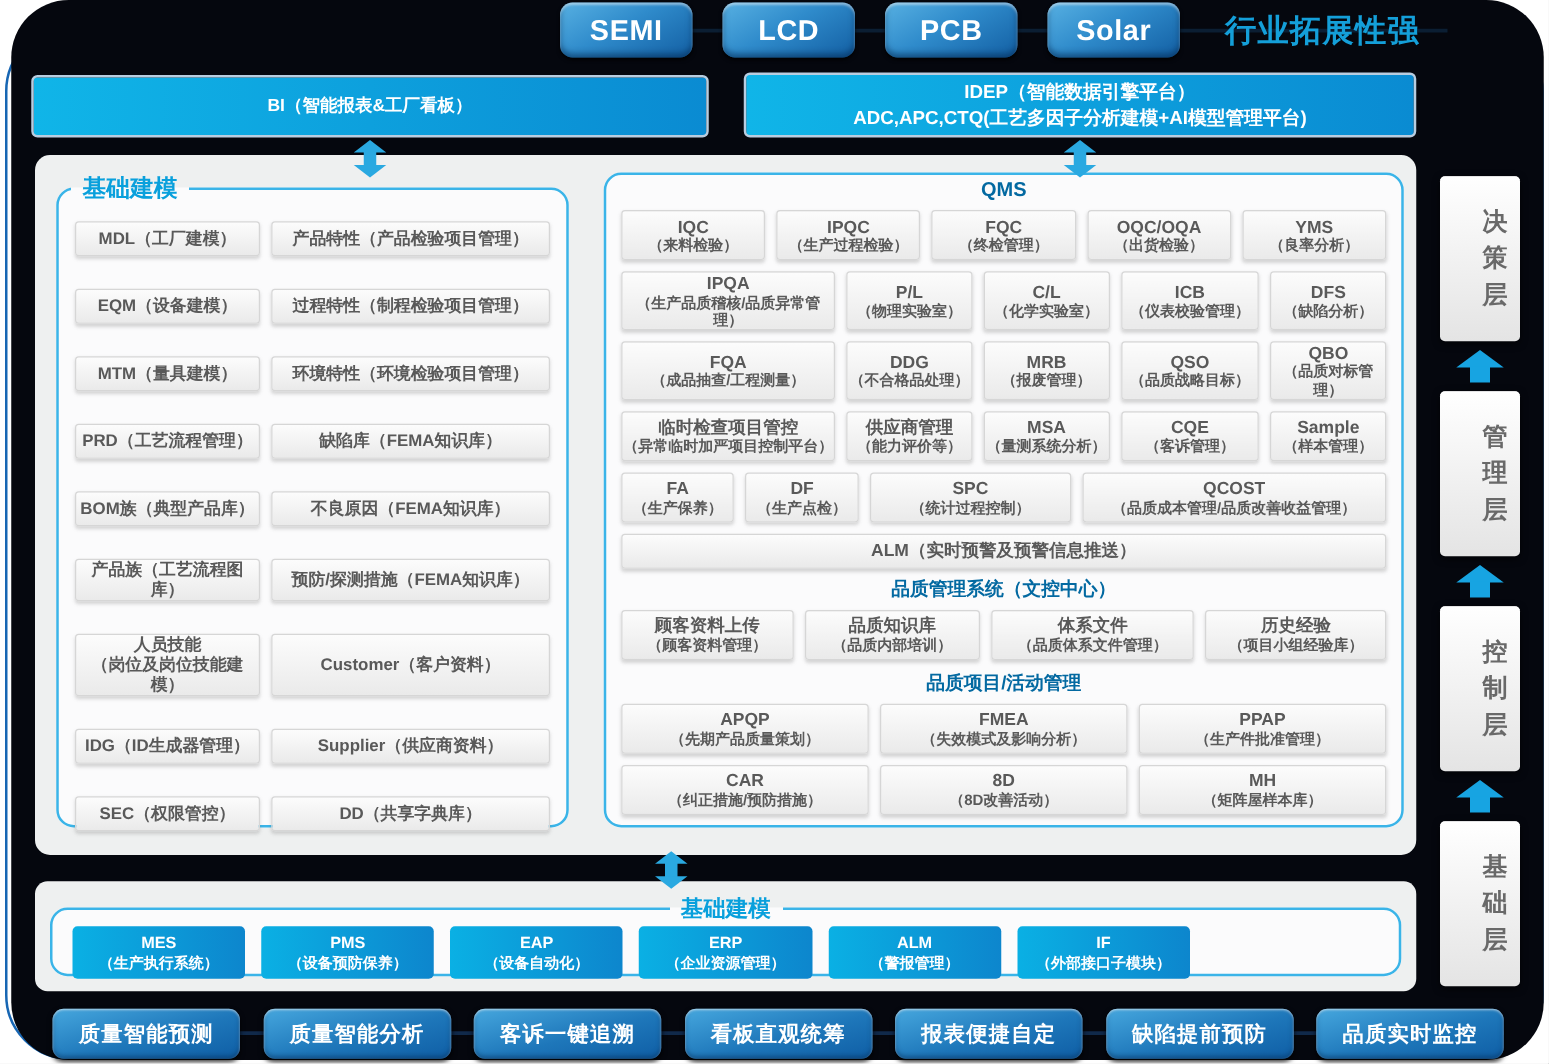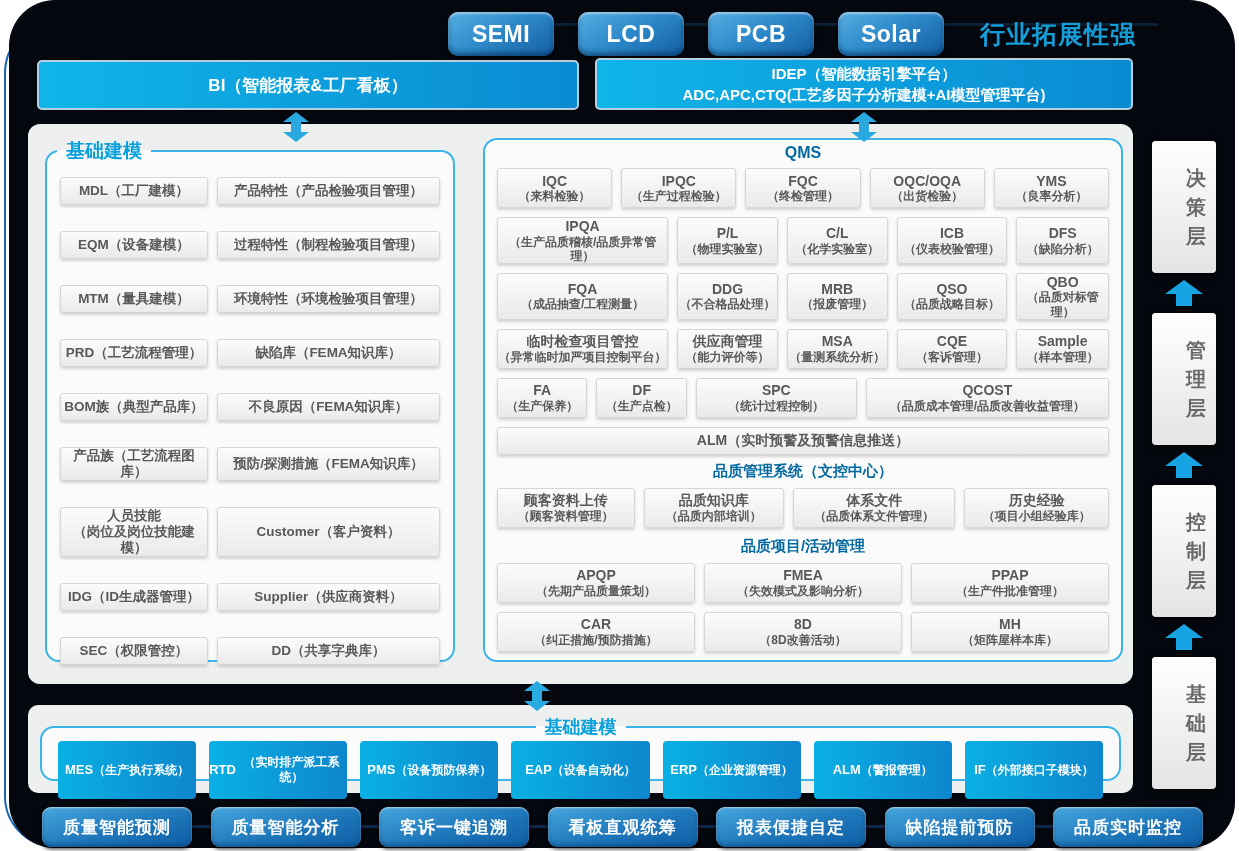--- a/index.html
+++ b/index.html
@@ -8,34 +8,34 @@
   .stage { position:relative; width:1239px; height:851px; overflow:hidden; background:#fff; }
 
   
   .trace { position:absolute; left:4px; top:21px; right:4px; bottom:3px;
            border:2px solid #1766b3; border-radius:52px; z-index:0; }
   .shell { position:absolute; left:9px; top:0; right:4px; bottom:3px;
            background:#05070e; border-radius:46px; z-index:1; }
 
   
   .tab-line { position:absolute; top:23px; left:458px; width:700px; height:3px; background:#0b1e33; z-index:2; }
-  .top-bar { position:absolute; left:448px; top:11px; height:46px; display:flex; align-items:center; gap:24px; z-index:3; }
+  .top-bar { position:absolute; left:448px; top:1px; height:46px; display:flex; align-items:center; gap:24px; z-index:3; }
   .tab { height:44px; min-width:106px; padding:0 20px; border-radius:10px;
          background:linear-gradient(150deg,#57b0e2 0%,#2f8bcb 45%,#135fa3 100%);
          box-shadow:inset 0 2px 2px rgba(255,255,255,.45), inset 0 -3px 5px rgba(3,40,80,.6), 0 2px 3px rgba(0,0,0,.8);
          color:#fff; font-weight:bold; font-size:23px; letter-spacing:.5px;
          display:flex; align-items:center; justify-content:center; cursor:pointer; }
   .tagline { color:#149fd9; font-size:25px; font-weight:bold; margin-left:12px; letter-spacing:1px; }
 
   
   .banner { position:absolute; z-index:3; border:2px solid #b9cde0; border-radius:5px;
             background:linear-gradient(90deg,#10b5e8,#0a8bd2);
             color:#fff; font-weight:bold; text-align:center;
             display:flex; flex-direction:column; align-items:center; justify-content:center; }
-  .banner.bi   { left:37px;  top:60px; width:542px; height:50px; font-size:17px; }
+  .banner.bi   { left:25px;  top:60px; width:542px; height:50px; font-size:14px; }
   .banner.idep { left:595px; top:58px; width:538px; height:52px; font-size:15px; line-height:1.4; }
 
   
   .varrow { position:absolute; width:26px; height:30px; z-index:4; }
   .varrow::before { content:""; position:absolute; top:0; left:0; border-left:13px solid transparent;
                     border-right:13px solid transparent; border-bottom:10px solid #2aa9e1; }
   .varrow::after  { content:""; position:absolute; bottom:0; left:0; border-left:13px solid transparent;
                     border-right:13px solid transparent; border-top:10px solid #2aa9e1; }
   .varrow i { position:absolute; left:8px; top:9px; width:10px; height:12px; background:#2aa9e1; }
 
@@ -73,23 +73,23 @@
   .grid { display:grid; gap:9px; margin-bottom:9px; }
   .g5  { grid-template-columns:repeat(5,1fr); }
   .g5w { grid-template-columns:1.7fr 1fr 1fr 1.1fr .92fr; }
   .g4a { grid-template-columns:.9fr .9fr 1.6fr 2.42fr; }
   .g4  { grid-template-columns:1fr 1.02fr 1.18fr 1.05fr; }
   .g3  { grid-template-columns:repeat(3,1fr); }
   .gbtn.alm { min-height:28px; margin-bottom:2px; }
 
   
   .g7 { grid-template-columns:repeat(7,1fr); gap:13px; padding:2px 16px 10px; margin:0; display:grid; }
-  .bluebtn { height:58px; border-radius:4px; background:linear-gradient(90deg,#0ab0e4,#0d86cd);
+  .bluebtn { height:42px; border-radius:4px; background:linear-gradient(90deg,#0ab0e4,#0d86cd);
              color:#fff; font-weight:bold; text-align:center; line-height:1.25;
-             display:flex; align-items:center; justify-content:center; cursor:pointer; }
+             display:flex; flex-direction:column; align-items:center; justify-content:center; cursor:pointer; }
   .bluebtn .t { font-size:13px; }
   .bluebtn .s { font-size:12px; }
 
   
   .layers { position:absolute; left:1151px; top:141px; width:66px; height:648px; z-index:3;
             display:flex; flex-direction:column; align-items:center; }
   .layerbox { flex:1; width:64px; border-radius:4px; background:linear-gradient(180deg,#ffffff,#e4e4e4);
               box-shadow:0 2px 6px rgba(0,0,0,.65), inset 0 1px 0 #fff;
               display:flex; align-items:center; justify-content:center;padding-left:24px; }
   .layerbox span { display:block; width:22px; text-align:center; word-break:break-all;
@@ -344,24 +344,20 @@
 
   <div class="bottom-panel">
     <fieldset class="sec bottom-sec">
       <legend>基础建模</legend>
       <div class="g7">
         <div class="bluebtn">
             <span class="t">MES</span>
             <span class="s">（生产执行系统）</span>
           </div>
         <div class="bluebtn">
-            <span class="t">RTD</span>
-            <span class="s">（实时排产派工系统）</span>
-          </div>
-        <div class="bluebtn">
             <span class="t">PMS</span>
             <span class="s">（设备预防保养）</span>
           </div>
         <div class="bluebtn">
             <span class="t">EAP</span>
             <span class="s">（设备自动化）</span>
           </div>
         <div class="bluebtn">
             <span class="t">ERP</span>
             <span class="s">（企业资源管理）</span>

